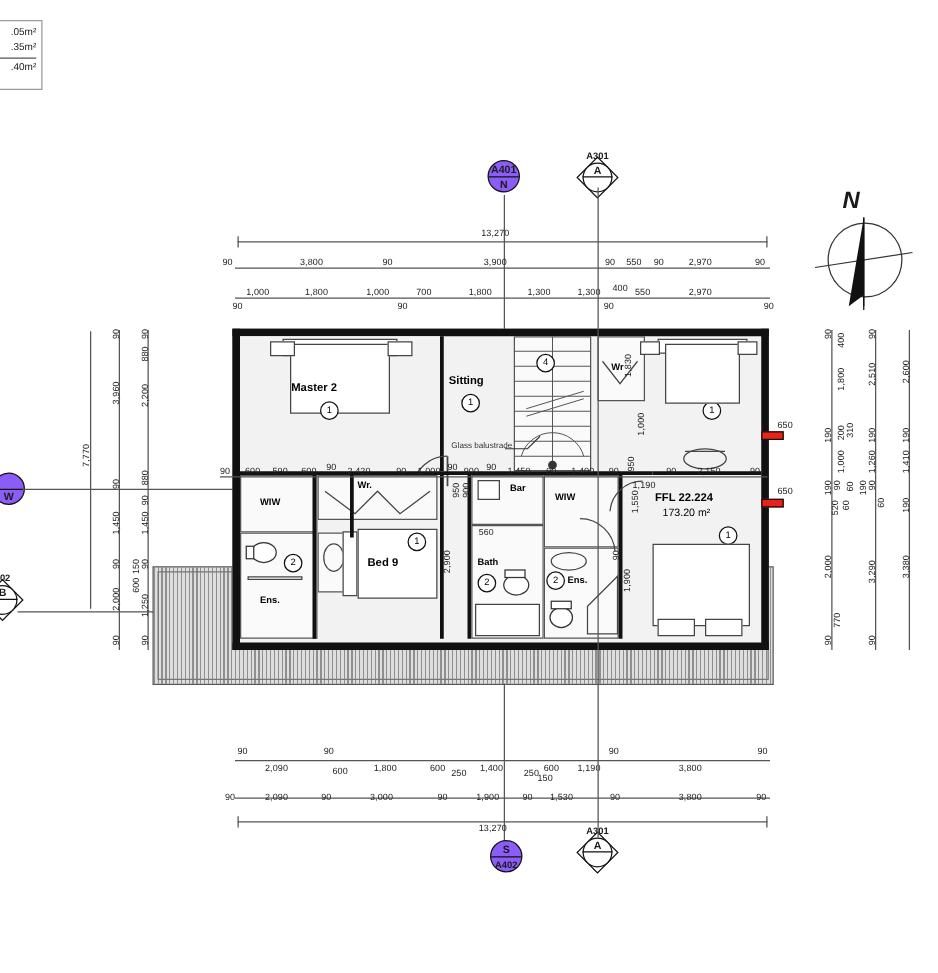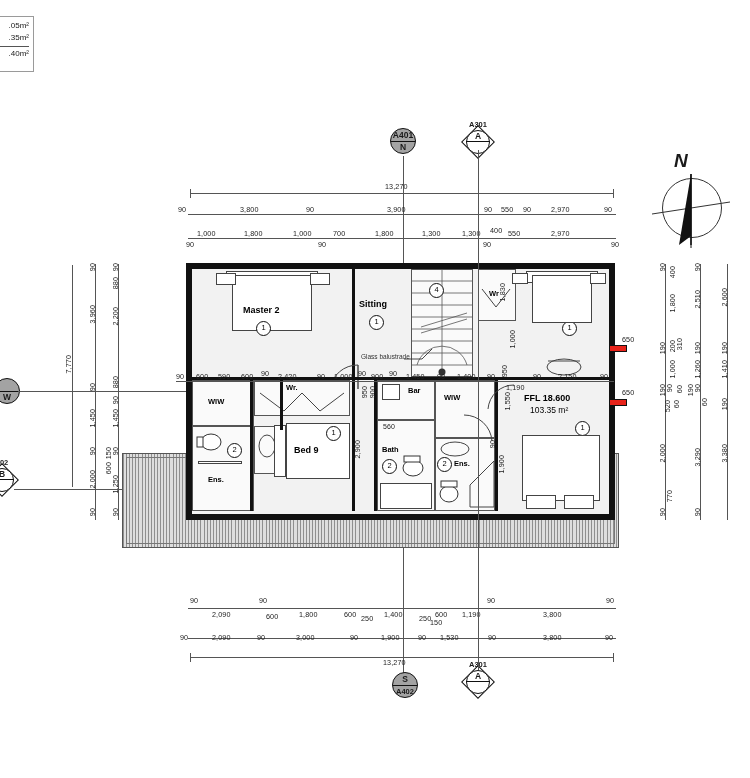--- a/index.html
+++ b/index.html
@@ -33,21 +33,21 @@
         border:1px solid #555;box-sizing:border-box;
         background:repeating-linear-gradient(90deg,#8f8f8f 0 1px,#dedede 1px 3.1px);}
   #deck-inner{position:absolute;left:-60px;top:194px;width:489px;height:87px;
         border:1px solid #777;box-sizing:border-box;}
 
   
   .redwin{position:absolute;background:#e8231a;border:1px solid #111;box-sizing:border-box;}
 
   
   .marker{position:absolute;text-align:center;}
-  .mcirc{width:26px;height:26px;border:1.2px solid #111;border-radius:50%;background:#a3a3a3;
+  .mcirc{width:26px;height:26px;border:1.2px solid #111;border-radius:50%;background:#8b5cf6;
          position:relative;box-sizing:border-box;}
   .mtop{position:absolute;left:0;right:0;top:1px;font-size:8.5px;font-weight:bold;}
   .mbot{position:absolute;left:0;right:0;bottom:1px;font-size:8.5px;font-weight:bold;}
   .mdiv{position:absolute;left:0;right:0;top:12px;height:1px;background:#111;}
   .tri-down{position:absolute;left:-7px;top:11px;width:0;height:0;
             border-left:20px solid transparent;border-right:20px solid transparent;
             border-top:16px solid #111;z-index:-1;}
   .tri-up{position:absolute;left:-7px;top:-1px;width:0;height:0;
           border-left:20px solid transparent;border-right:20px solid transparent;
           border-bottom:16px solid #111;z-index:-1;}
@@ -227,21 +227,21 @@
   <div class="wall" style="left:0;top:0;width:429px;height:6px;"></div>
   <div class="wall" style="left:0;top:0;width:6px;height:257px;"></div>
   <div class="wall" style="left:423px;top:0;width:6px;height:257px;"></div>
   <div class="wall" style="left:0;top:251px;width:429px;height:6px;"></div>
 
   <div class="thin" style="left:6px;top:6px;width:160px;height:116px;background:#f2f2f2;border:none;"></div>
   <div class="furn" style="left:40px;top:8px;width:92px;height:14px;"></div>
   <div class="furn" style="left:46px;top:12px;width:80px;height:56px;"></div>
   <div class="furn" style="left:30px;top:10px;width:20px;height:12px;"></div>
   <div class="furn" style="left:124px;top:10px;width:20px;height:12px;"></div>
-  <div class="roomlabel" style="left:57px;top:42px;">Master 2</div>
+  <div class="roomlabel" style="left:47px;top:42px;">Master 2</div>
   <div class="circ" style="left:70px;top:58px;">1</div>
 
   <div class="wall" style="left:166px;top:6px;width:3px;height:108px;"></div>
   <svg style="position:absolute;left:140px;top:100px;width:34px;height:28px;">
     <path d="M32 2 A28 28 0 0 0 4 26" fill="none" stroke="#444" stroke-width="1"></path>
     <line x1="32" y1="2" x2="32" y2="26" stroke="#444" stroke-width="1.4"></line>
   </svg>
 
   <div class="roomlabel" style="left:173px;top:36px;">Sitting</div>
   <div class="circ" style="left:183px;top:52px;">1</div>
@@ -353,22 +353,22 @@
   <svg style="position:absolute;left:282px;top:196px;width:28px;height:50px;">
     <path d="M26 2 L2 26 L2 48 L26 48 Z" fill="none" stroke="#444" stroke-width="1"></path>
   </svg>
   <svg style="position:absolute;left:276px;top:150px;width:32px;height:30px;">
     <path d="M2 2 A28 28 0 0 1 30 28" fill="none" stroke="#444" stroke-width="1"></path>
   </svg>
 
   <div class="wall" style="left:309px;top:117px;width:3px;height:131px;"></div>
   <div class="roomlabel" style="left:348px;top:190px;">Master 1</div>
   <div class="circ" style="left:389px;top:158px;">1</div>
-  <div class="smalllabel" style="left:338px;top:130px;font-size:9px;">FFL 18.600</div>
-  <div class="smalllabel" style="left:344px;top:142px;font-weight:normal;font-size:8.5px;">103.35 m²</div>
+  <div class="smalllabel" style="left:338px;top:130px;font-size:9px;">FFL 22.224</div>
+  <div class="smalllabel" style="left:344px;top:142px;font-weight:normal;font-size:8.5px;">173.20 m²</div>
   <div class="furn" style="left:336px;top:172px;width:78px;height:66px;"></div>
   <div class="furn" style="left:340px;top:232px;width:30px;height:14px;"></div>
   <div class="furn" style="left:378px;top:232px;width:30px;height:14px;"></div>
   <svg style="position:absolute;left:300px;top:120px;width:30px;height:28px;">
     <path d="M28 2 A26 26 0 0 0 2 26" fill="none" stroke="#444" stroke-width="1"></path>
   </svg>
 
   <div class="redwin" style="left:423px;top:82px;width:18px;height:7px;"></div>
   <div class="redwin" style="left:423px;top:136px;width:18px;height:7px;"></div>
 </div>

